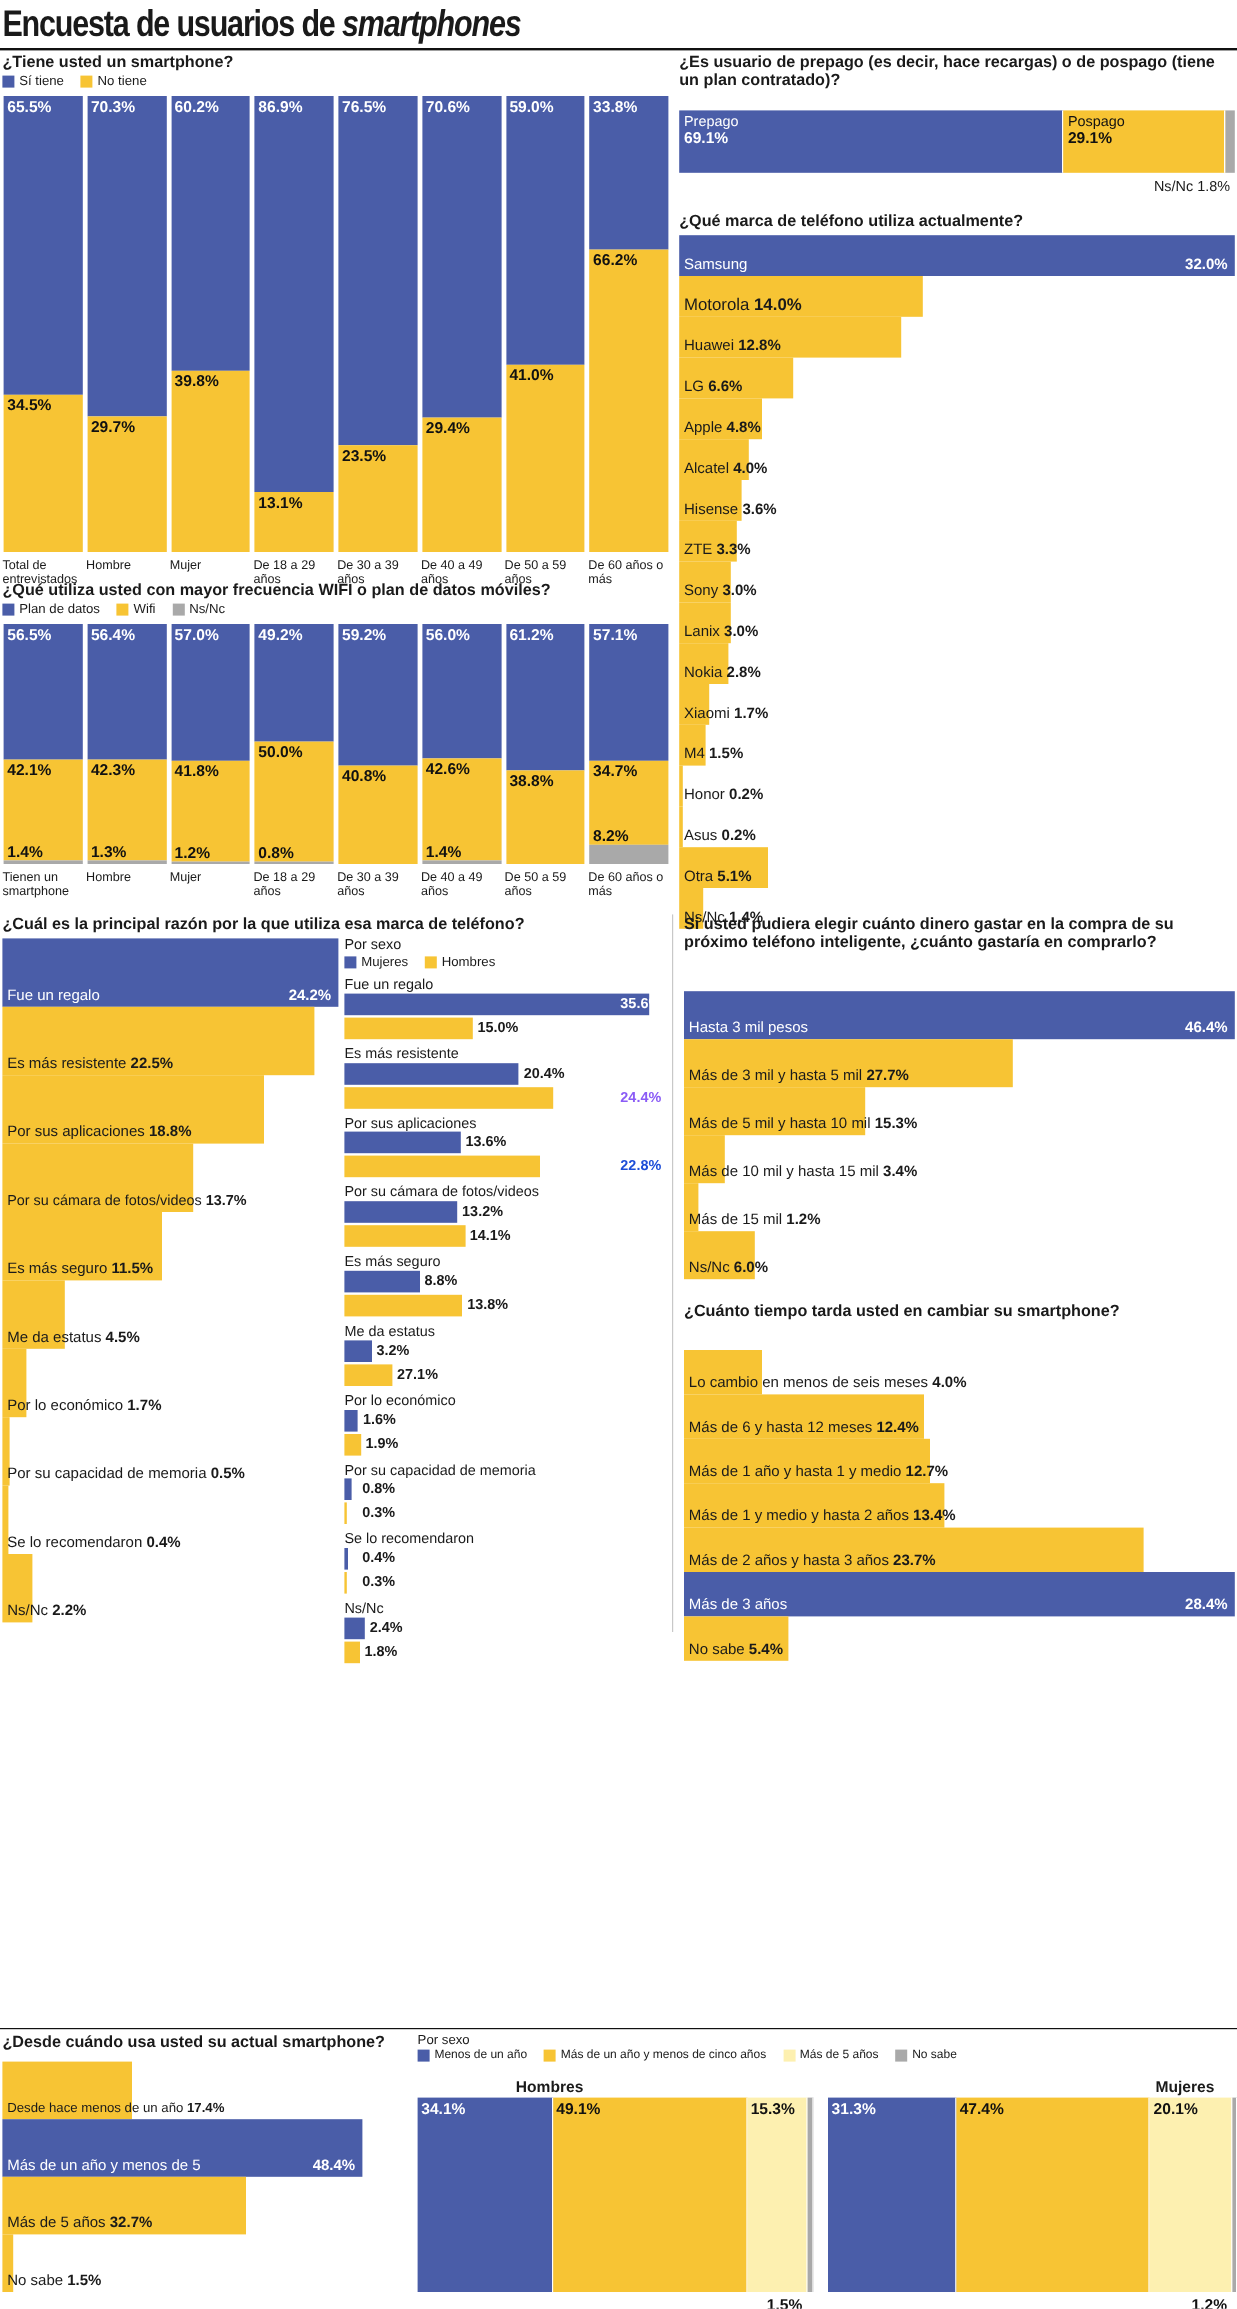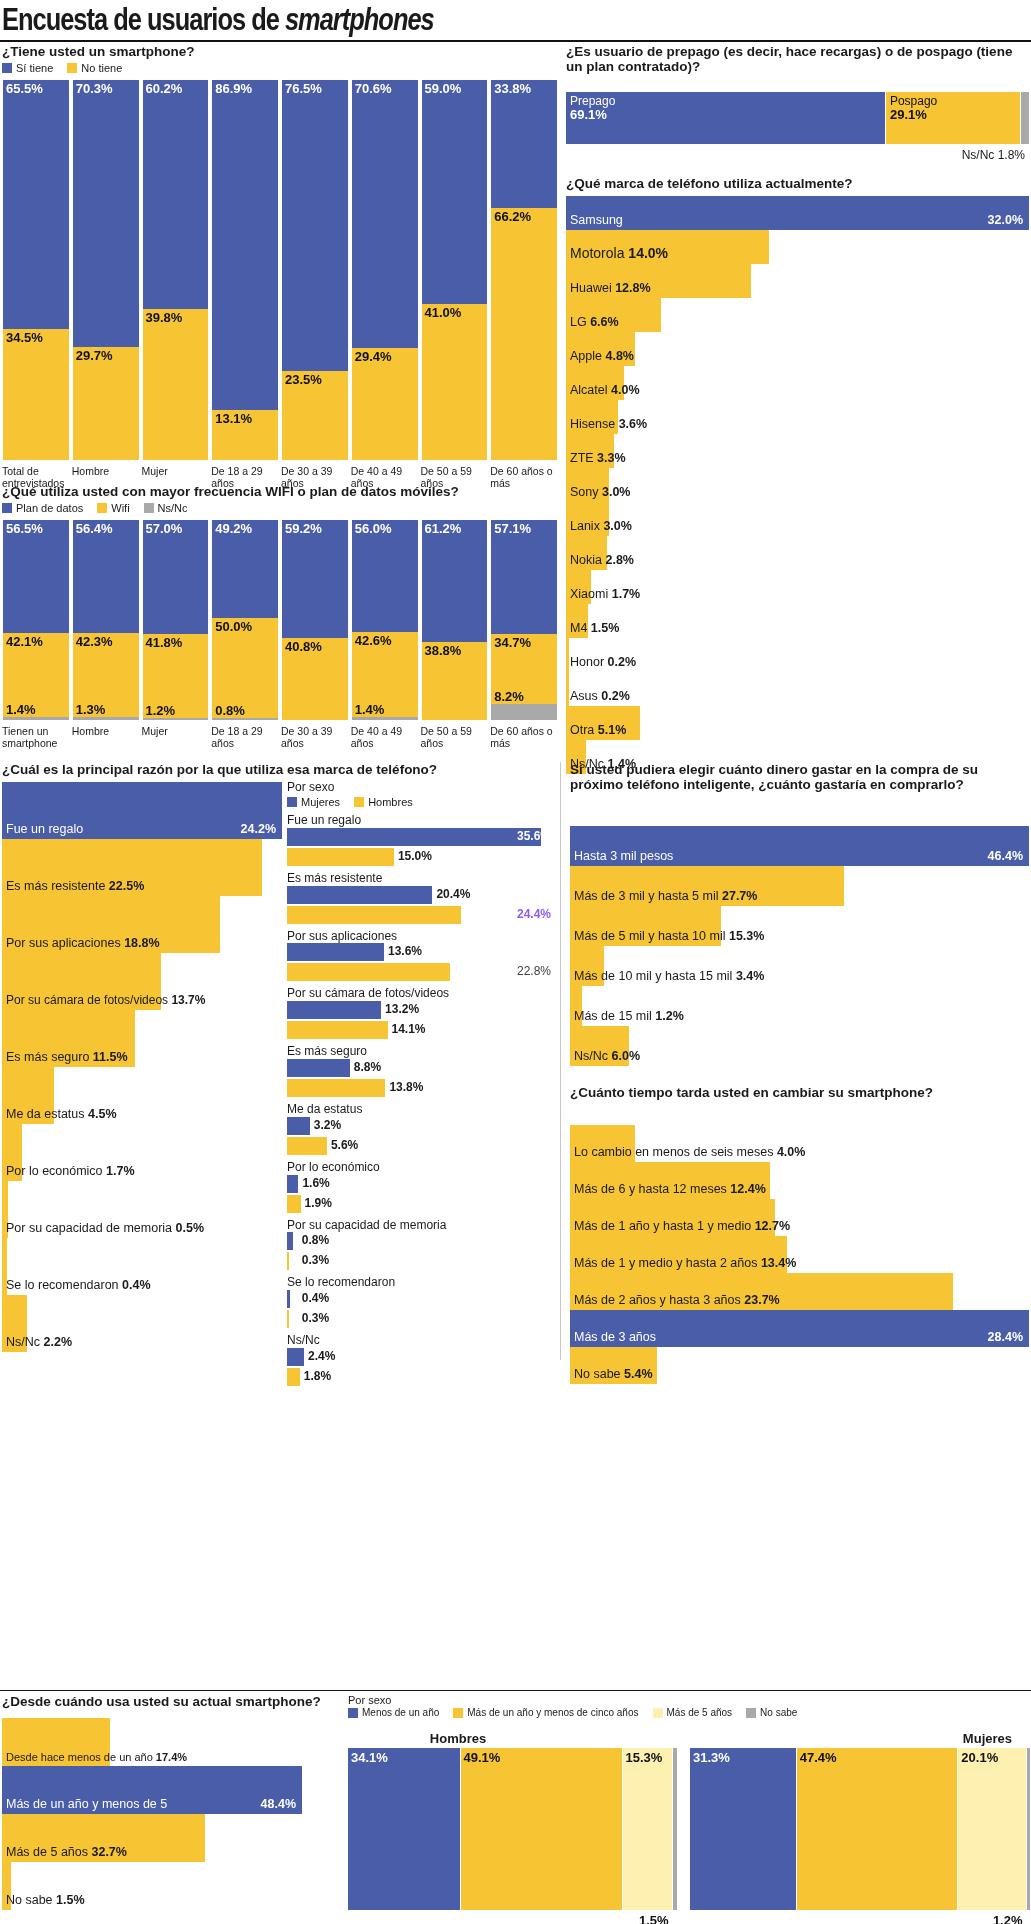--- a/index.html
+++ b/index.html
@@ -496,21 +496,21 @@
       </div>
     </div>
     <div style="margin-bottom: 4px;">
       <div style="font-size: 12px; line-height: 1.15;">Por sus aplicaciones</div>
       <div style="position: relative; height: 20px;">
         <div class="blue" style="height: 18px; width: 35.9101%;"></div>
         <span style="position: absolute; left: 35.9101%; top: 1px; font-size: 12px; font-weight: bold; padding-left: 4px; white-space: nowrap;">13.6%</span>
       </div>
       <div style="position: relative; height: 20px;">
         <div class="yellow" style="height: 18px; width: 60.2022%;"></div>
-        <span style="position: absolute; left: auto; top: 1px; font-size: 12px; font-weight: normal; padding-left: 4px; white-space: nowrap; right: 6px; color: #404040;">22.8%</span>
+        <span style="position: absolute; left: auto; top: 1px; font-size: 12px; font-weight: bold; padding-left: 4px; white-space: nowrap; right: 6px; color: #1d4ed8;">22.8%</span>
       </div>
     </div>
     <div style="margin-bottom: 4px;">
       <div style="font-size: 12px; line-height: 1.15;">Por su cámara de fotos/videos</div>
       <div style="position: relative; height: 20px;">
         <div class="blue" style="height: 18px; width: 34.8539%;"></div>
         <span style="position: absolute; left: 34.8539%; top: 1px; font-size: 12px; font-weight: bold; padding-left: 4px; white-space: nowrap;">13.2%</span>
       </div>
       <div style="position: relative; height: 20px;">
         <div class="yellow" style="height: 18px; width: 37.2303%;"></div>
@@ -529,21 +529,21 @@
       </div>
     </div>
     <div style="margin-bottom: 4px;">
       <div style="font-size: 12px; line-height: 1.15;">Me da estatus</div>
       <div style="position: relative; height: 20px;">
         <div class="blue" style="height: 18px; width: 8.44944%;"></div>
         <span style="position: absolute; left: 8.44944%; top: 1px; font-size: 12px; font-weight: bold; padding-left: 4px; white-space: nowrap;">3.2%</span>
       </div>
       <div style="position: relative; height: 20px;">
         <div class="yellow" style="height: 18px; width: 14.7865%;"></div>
-        <span style="position: absolute; left: 14.7865%; top: 1px; font-size: 12px; font-weight: bold; padding-left: 4px; white-space: nowrap;">5.6%</span>
+        <span style="position: absolute; left: 14.7865%; top: 1px; font-size: 12px; font-weight: bold; padding-left: 4px; white-space: nowrap;">27.1%</span>
       </div>
     </div>
     <div style="margin-bottom: 4px;">
       <div style="font-size: 12px; line-height: 1.15;">Por lo económico</div>
       <div style="position: relative; height: 20px;">
         <div class="blue" style="height: 18px; width: 4.22472%;"></div>
         <span style="position: absolute; left: 4.22472%; top: 1px; font-size: 12px; font-weight: bold; padding-left: 4px; white-space: nowrap;">1.6%</span>
       </div>
       <div style="position: relative; height: 20px;">
         <div class="yellow" style="height: 18px; width: 5.01685%;"></div>

